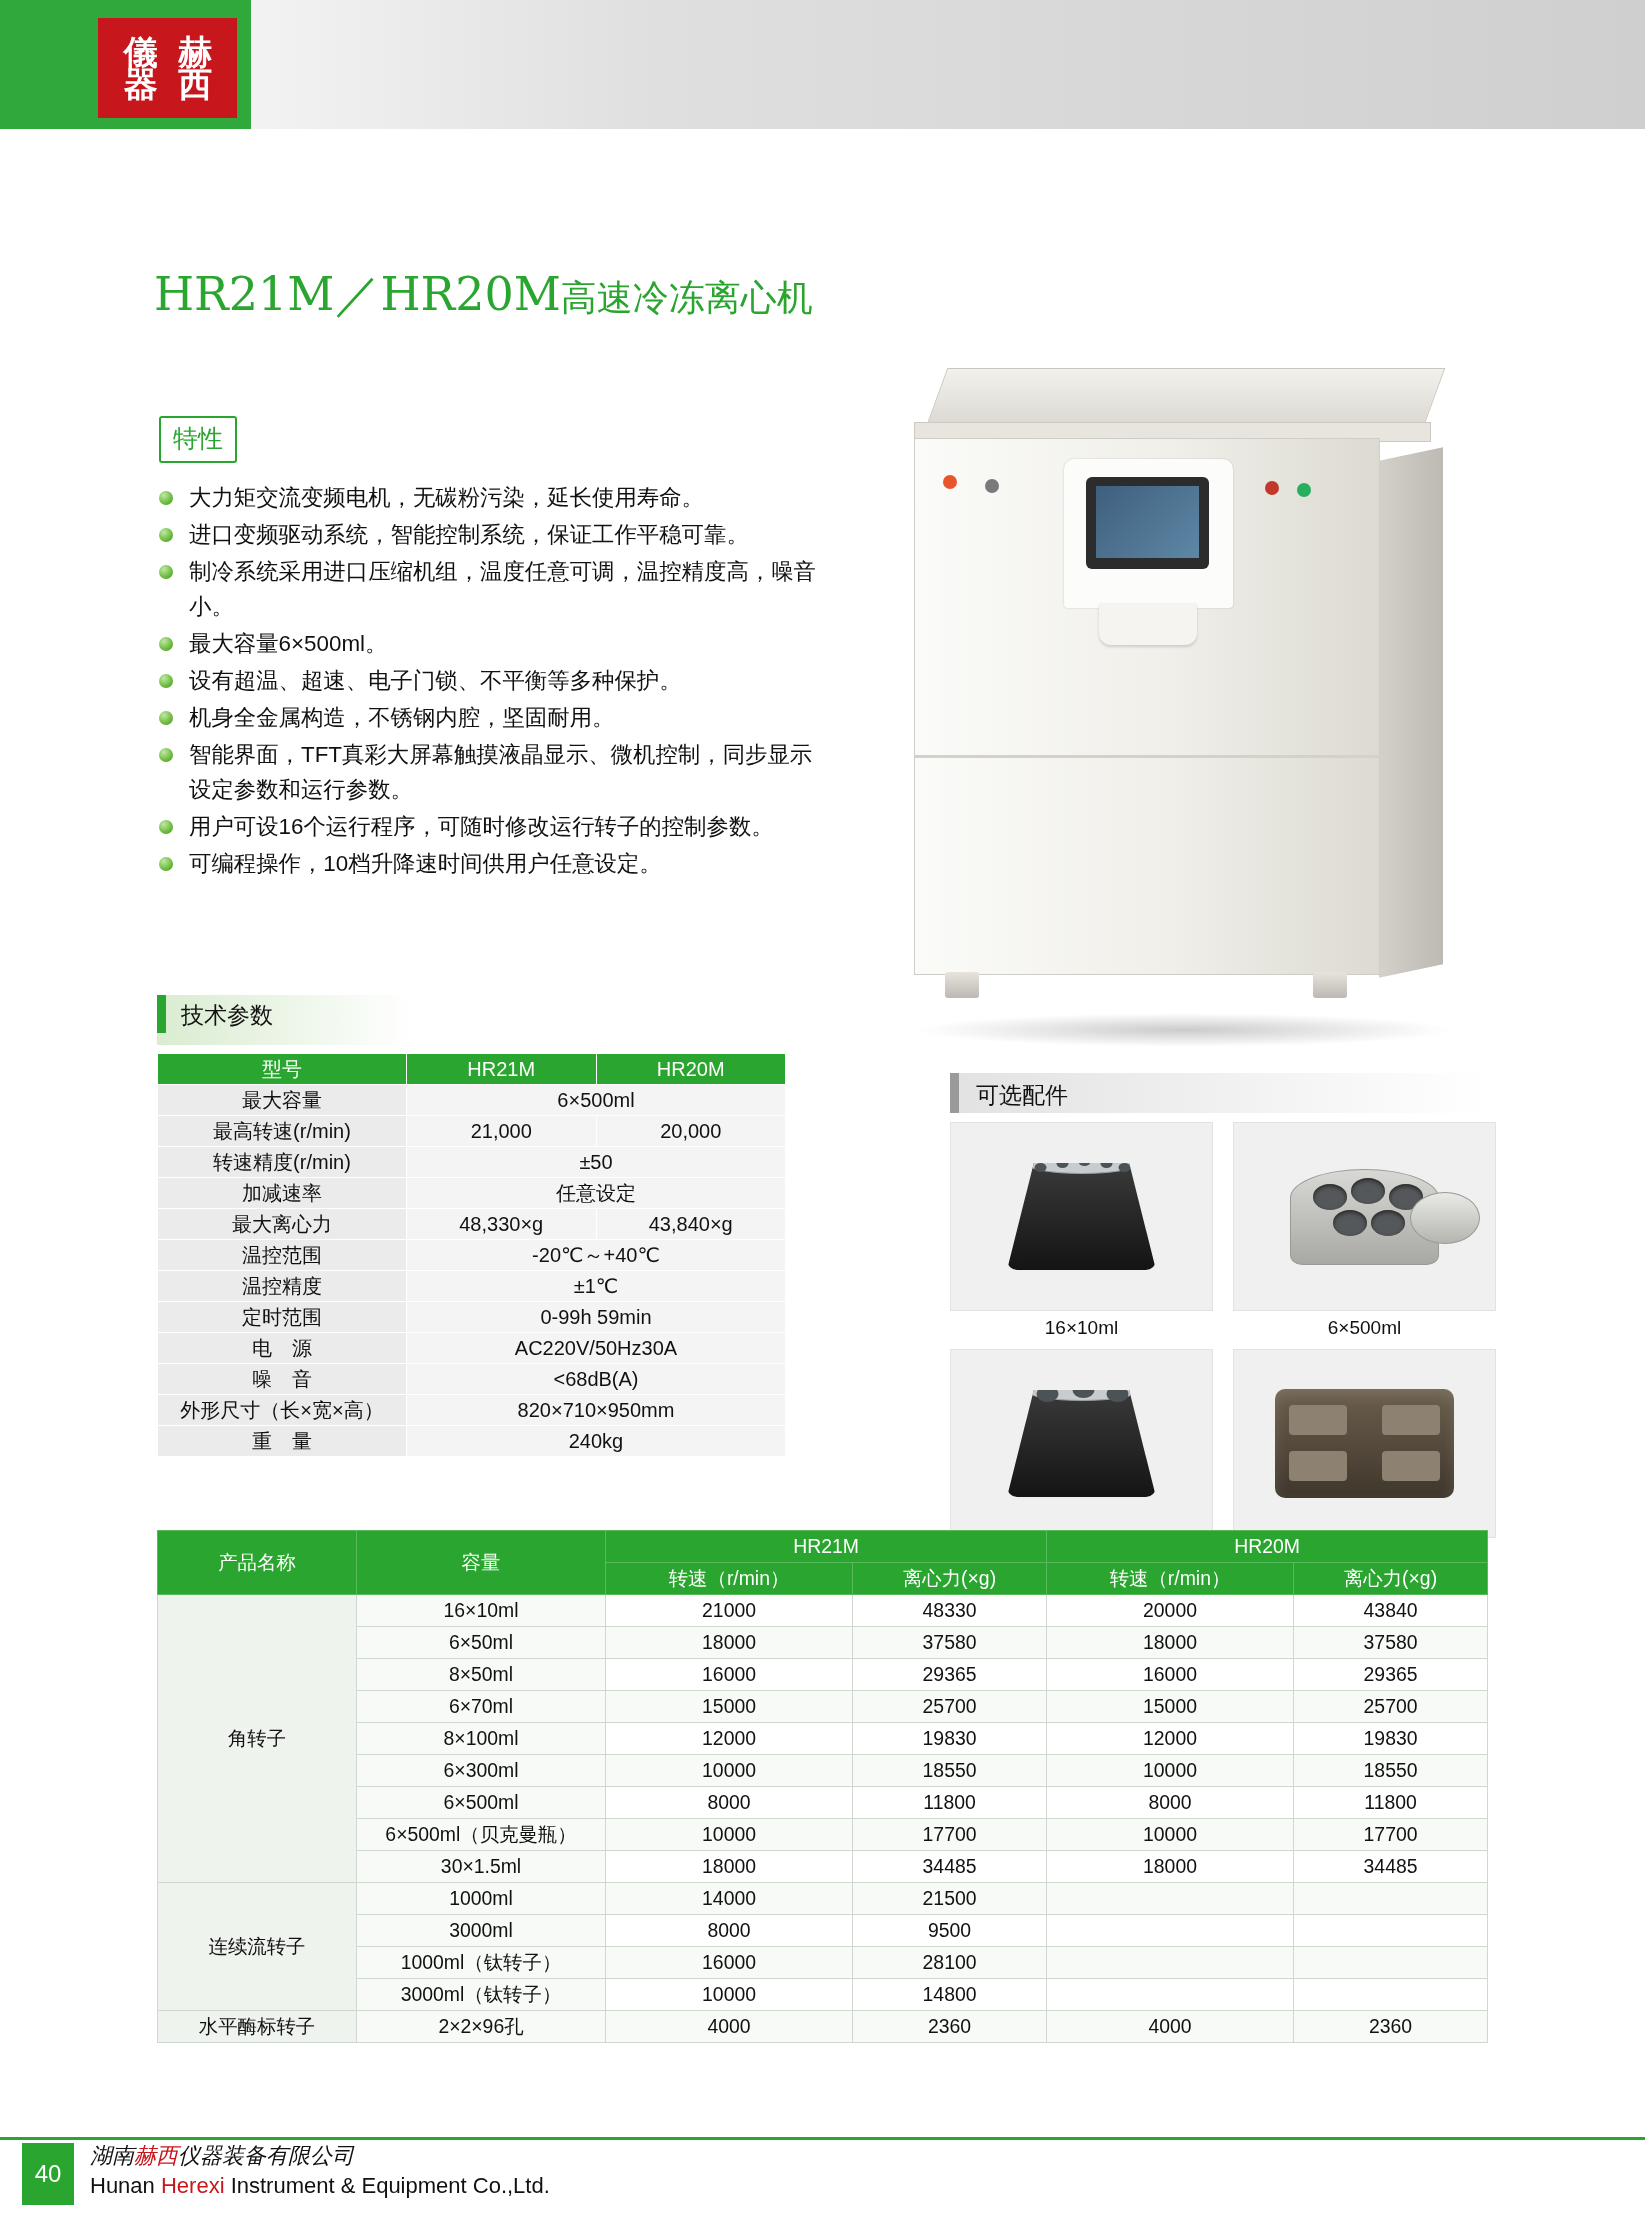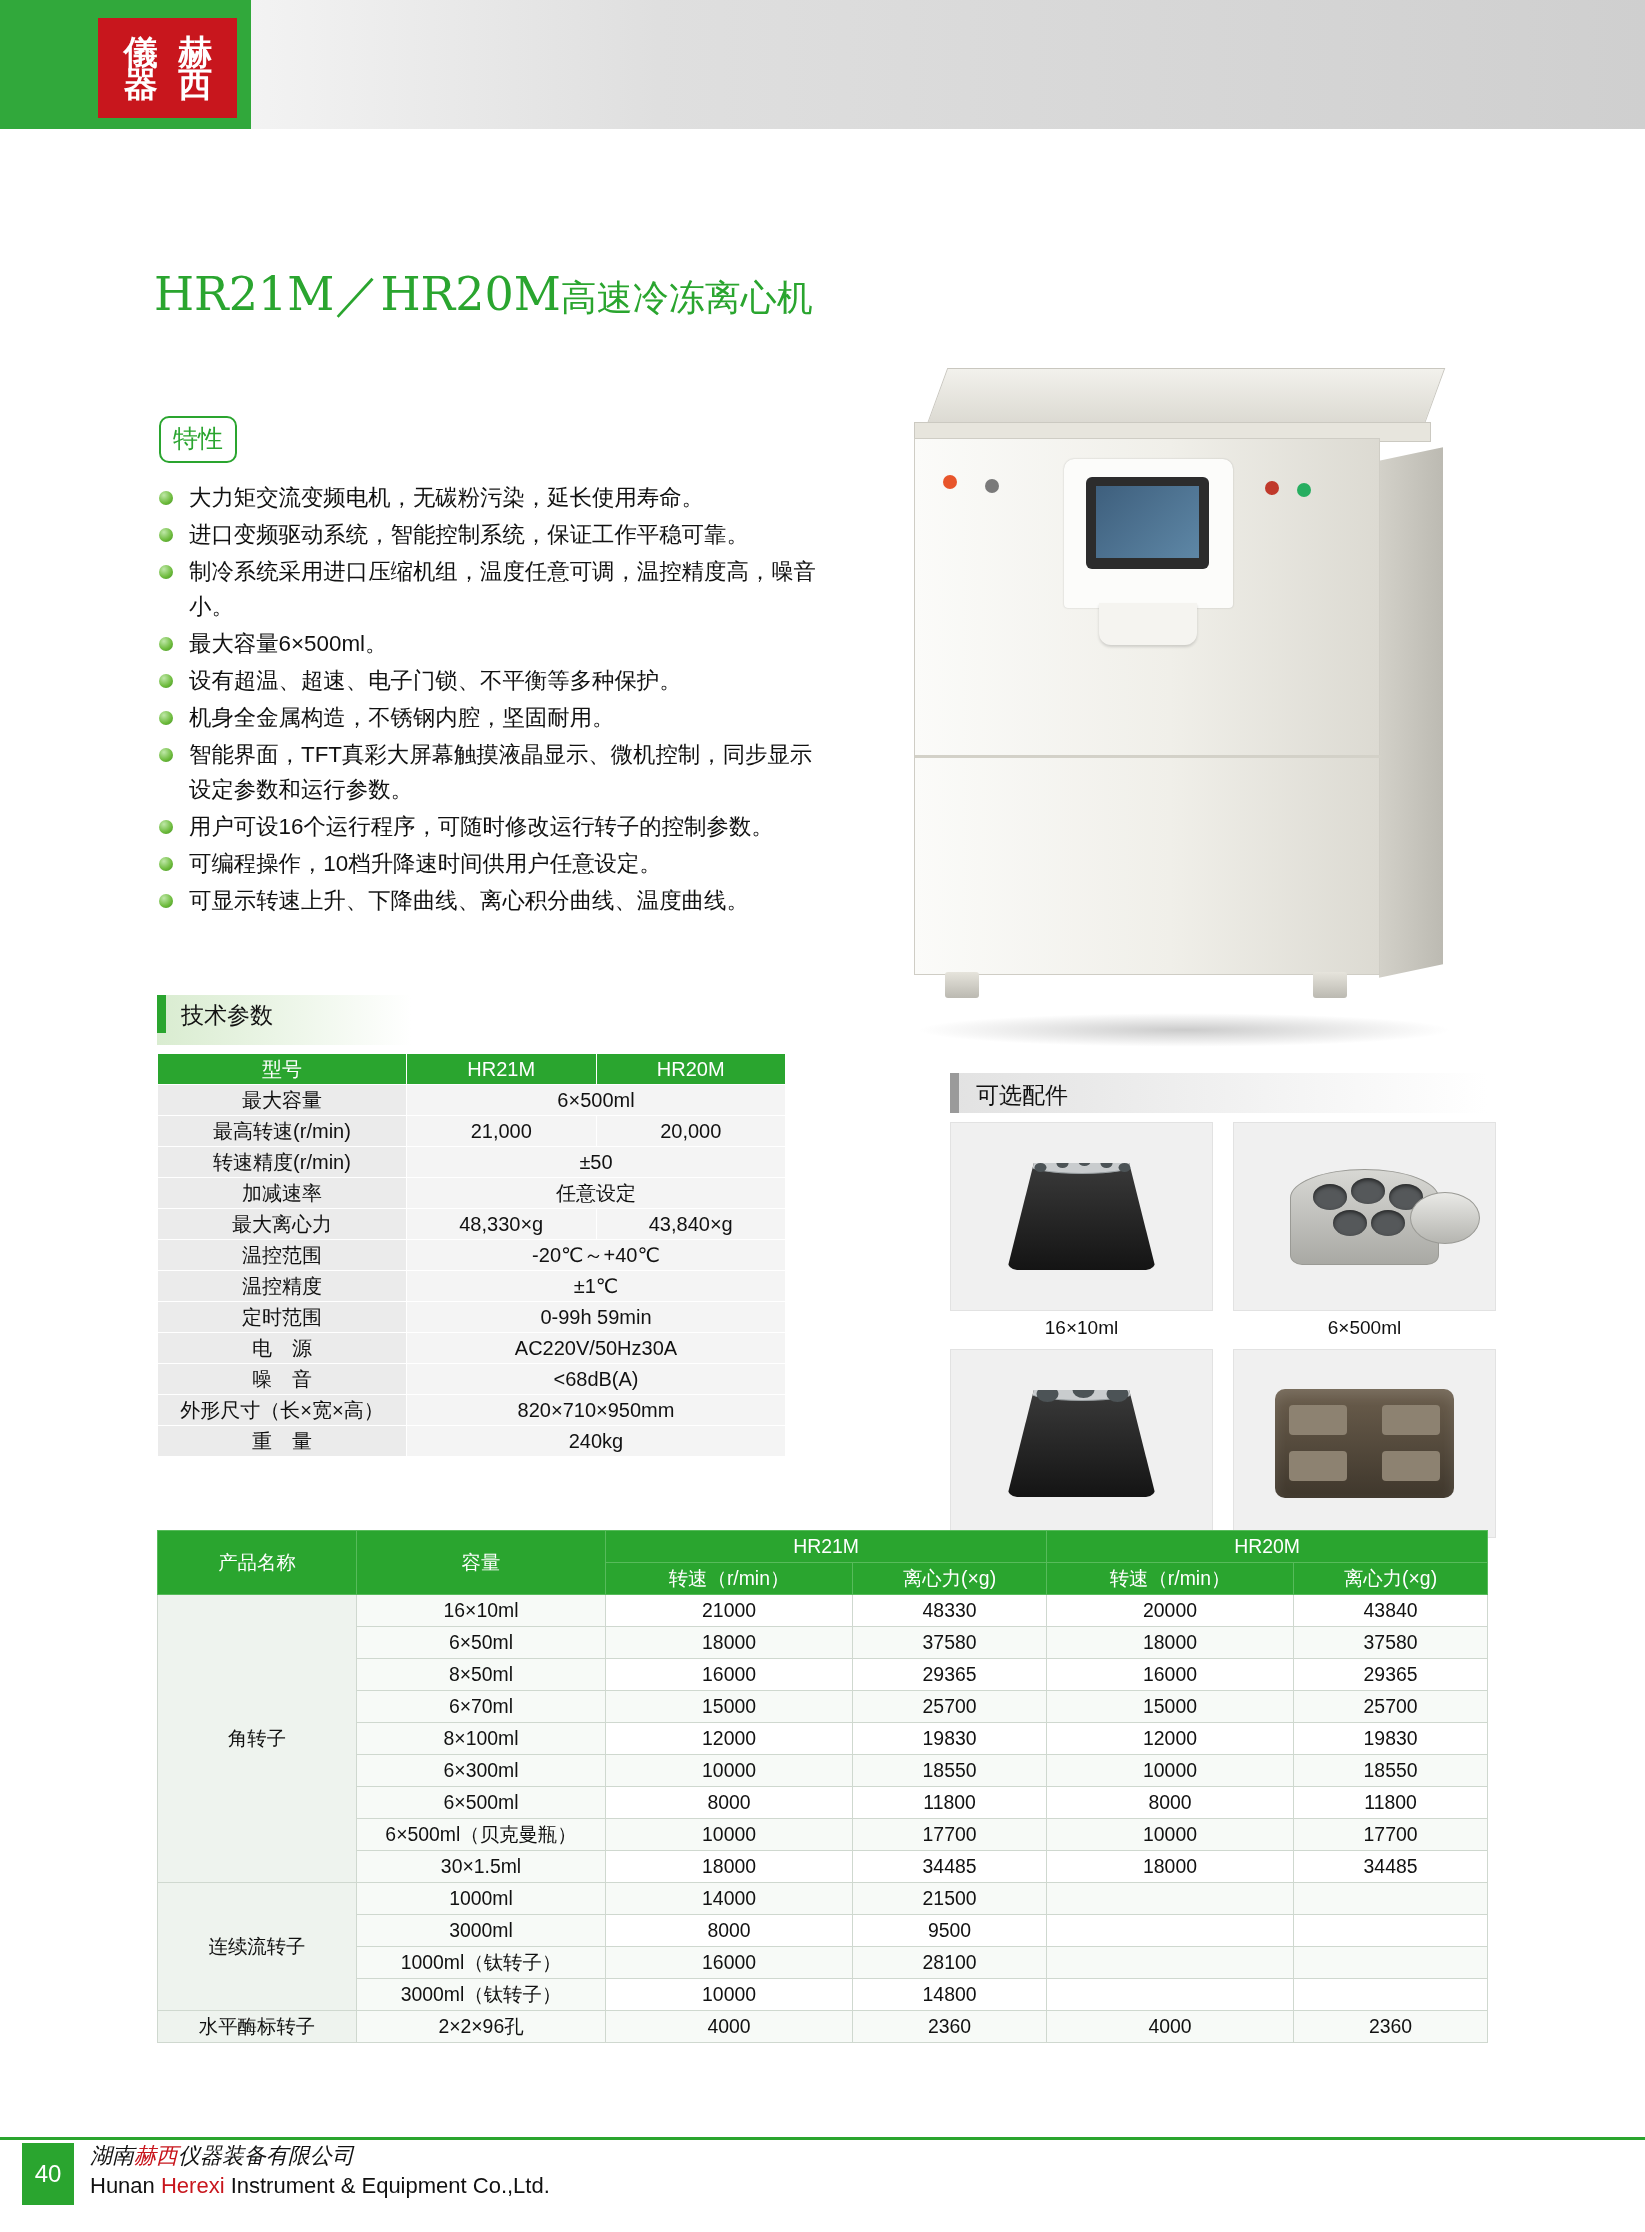--- a/index.html
+++ b/index.html
@@ -38,21 +38,21 @@
     font-size:46px; color:#2aa52f; white-space:nowrap;
   }
   .page-title .sub {
     font-size:36px; color:#2aa52f;
     font-family:"DejaVu Sans","Liberation Sans",sans-serif;
   }
   
   .feature-tag {
     position:absolute; top:416px; left:159px;
     border:2px solid #2aa52f; color:#2aa52f;
-    font-size:25px; padding:4px 12px 6px 12px; border-radius:10px;
+    font-size:25px; padding:4px 12px 6px 12px; border-radius:3px;
     font-family:"DejaVu Sans","Liberation Sans",sans-serif;
   }
   .feature-list {
     position:absolute; top:480px; left:159px; width:657px;
     font-size:22.4px; color:#111; line-height:35px;
   }
   .feature-item { position:relative; padding-left:30px; margin-bottom:2px; }
   .bullet {
     position:absolute; left:0; top:11px; width:14px; height:14px;
     border-radius:50%;
@@ -248,21 +248,20 @@
 <div class="feature-list">
   <div class="feature-item"><span class="bullet"></span><span>大力矩交流变频电机，无碳粉污染，延长使用寿命。</span></div>
   <div class="feature-item"><span class="bullet"></span><span>进口变频驱动系统，智能控制系统，保证工作平稳可靠。</span></div>
   <div class="feature-item"><span class="bullet"></span><span>制冷系统采用进口压缩机组，温度任意可调，温控精度高，噪音小。</span></div>
   <div class="feature-item"><span class="bullet"></span><span>最大容量6×500ml。</span></div>
   <div class="feature-item"><span class="bullet"></span><span>设有超温、超速、电子门锁、不平衡等多种保护。</span></div>
   <div class="feature-item"><span class="bullet"></span><span>机身全金属构造，不锈钢内腔，坚固耐用。</span></div>
   <div class="feature-item"><span class="bullet"></span><span>智能界面，TFT真彩大屏幕触摸液晶显示、微机控制，同步显示设定参数和运行参数。</span></div>
   <div class="feature-item"><span class="bullet"></span><span>用户可设16个运行程序，可随时修改运行转子的控制参数。</span></div>
   <div class="feature-item"><span class="bullet"></span><span>可编程操作，10档升降速时间供用户任意设定。</span></div>
-  <div class="feature-item"><span class="bullet"></span><span>可显示转速上升、下降曲线、离心积分曲线、温度曲线。</span></div>
 </div>
 
 <div class="machine-wrap">
   <div class="machine-shadow"></div>
   <div class="m-lid"></div>
   <div class="m-lid2"></div>
   <div class="m-side"></div>
   <div class="m-body">
     <div class="m-seam"></div>
     <div class="m-led" style="left:28px; top:36px; background:#e8552b;"></div>

